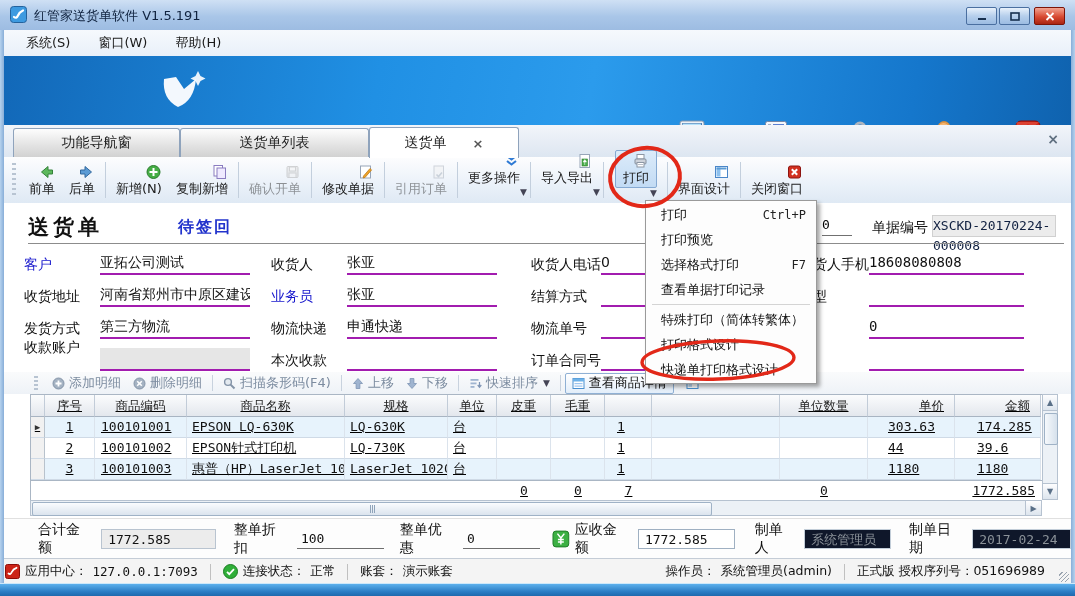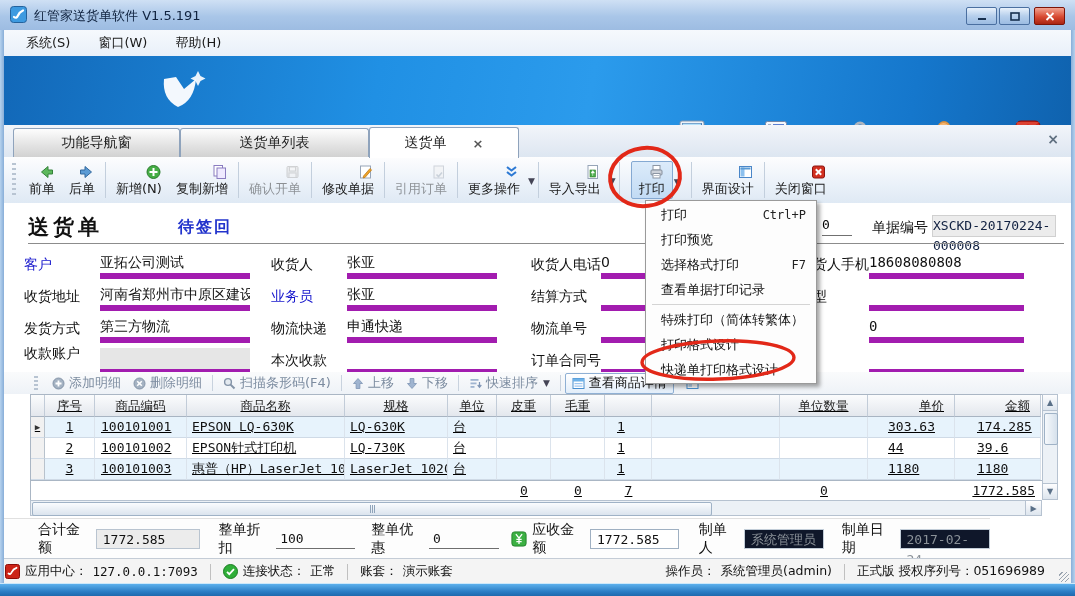--- a/index.html
+++ b/index.html
@@ -47,35 +47,35 @@
   
   .toolbar{left:4px;top:157px;width:1067px;height:46px;background:linear-gradient(#fdfdfe,#eaf1f9 60%,#dfe9f4);
     border-bottom:1px solid #b9c8da;display:flex;align-items:center;}
   .tgrip{width:4px;height:34px;margin:0 6px 0 8px;background:repeating-linear-gradient(#b8c4d2 0 2px,transparent 2px 5px);}
   .tbtn{display:flex;flex-direction:column;align-items:flex-end;justify-content:center;gap:2px;
     padding:2px 7px;font-size:13px;color:#1a1a1a;white-space:nowrap;}
   .tbtn.disabled{opacity:.45;}
   .tbtn .lbl{line-height:14px;}
   .tsep{width:1px;height:36px;background:#c3cfdd;margin:0 3px;}
   .ddarrow{font-size:9px;color:#445;margin-left:1px;}
-  .withdd{display:flex;align-items:flex-end;}
+  .withdd{display:flex;align-items:flex-end;flex-direction:column;}
   .tbtn.open{background:linear-gradient(#dcebfa,#c2dbf4);border:1px solid #85a9d2;border-radius:2px;}
 
   
   .formarea{left:4px;top:203px;width:1067px;height:169px;background:#fff;}
   .ftitle{left:24px;top:10px;font-size:21px;font-weight:bold;color:#111;letter-spacing:4px;}
   .fstatus{left:174px;top:14px;font-size:16px;font-weight:bold;color:#2233cc;letter-spacing:2px;}
   .frag{left:818px;top:14px;width:30px;border-bottom:1px solid #707070;font-size:13px;height:18px;}
   .docnolbl{left:852px;top:16px;font-size:14px;color:#111;margin-left:16px;}
   .docnoval{left:928px;top:12px;width:122px;height:20px;background:#ececec;border:1px solid #d0d0d0;
     font-size:13px;line-height:20px;color:#102040;}
   .fdivider{left:24px;top:40px;width:1036px;height:1px;background:#8c8c8c;}
   .flabel{font-size:14px;color:#111;white-space:nowrap;}
   .flabel.blue{color:#1515cc;}
-  .fval{border-bottom:6px solid #a21caf;height:21px;font-size:14px;line-height:20px;color:#111;white-space:nowrap;overflow:hidden;}
+  .fval{border-bottom:2px solid #a21caf;height:21px;font-size:14px;line-height:20px;color:#111;white-space:nowrap;overflow:hidden;}
   .fval.grey{background:#e6e6e6;}
 
   
   .dtoolbar{left:4px;top:372px;width:1067px;height:22px;background:linear-gradient(#fafbfc,#eef2f7);
     display:flex;align-items:center;font-size:13px;color:#7c8ca0;}
   .dbtn{display:flex;align-items:center;gap:4px;padding:0 6px;white-space:nowrap;}
   .dbtn.on{color:#111;border:1px solid #8fb0d4;background:linear-gradient(#fff,#e3eefa);border-radius:2px;height:19px;}
   .dsep{width:1px;height:16px;background:#c8d2de;margin:0 4px;}
   .dgrip{width:4px;height:14px;margin:0 8px 0 30px;background:repeating-linear-gradient(#b8c4d2 0 2px,transparent 2px 4px);}
 
@@ -101,21 +101,21 @@
   .vthumb{margin:2px 1px;width:12px;height:30px;background:linear-gradient(90deg,#f6f9fc,#d6e1ec);border:1px solid #9fb2c6;border-radius:2px;}
   .sbtn.bottom{position:absolute;bottom:0;left:0;border-top:1px solid #b6c2d0;border-bottom:none;}
   .hscroll{left:30px;top:500px;width:1012px;height:16px;background:#ecf1f6;border:1px solid #b6c2d0;box-sizing:border-box;}
   .hthumb{position:absolute;left:1px;top:1px;width:678px;height:12px;background:linear-gradient(#fafcfe,#dbe4ee);
      border:1px solid #9fb2c6;border-radius:2px;display:flex;align-items:center;justify-content:center;gap:1px;}
   .hgrip{width:1px;height:8px;background:#8fa4ba;}
   .hbtn{position:absolute;right:0;top:0;width:15px;height:14px;background:linear-gradient(#fdfdfe,#dde5ee);
      border-left:1px solid #b6c2d0;display:flex;align-items:center;justify-content:center;font-size:8px;color:#5a7088;}
 
   
-  .footer{left:4px;top:518px;width:986px;height:39px;background:#fdfdfd;border-top:1px solid #e0e0e0;
+  .footer{left:4px;top:518px;width:1067px;height:39px;background:#fdfdfd;border-top:1px solid #e0e0e0;
     display:flex;align-items:center;font-size:14px;color:#111;}
   .fbox{height:20px;line-height:20px;font-family:"DejaVu Sans Mono",monospace;font-size:13px;padding:0 6px;box-sizing:border-box;}
   .fbox.sunken{background:#ececec;border:1px solid #b9c4d0;}
   .fbox.white{background:#fff;border:1px solid #9fb0c2;}
   .fbox.greyed{background:#0f172a;border:1px solid #c2cdd8;color:#8a9198;}
   .fline{border-bottom:1px solid #6e6e6e;height:20px;line-height:19px;font-family:"DejaVu Sans Mono",monospace;font-size:13px;padding:0 4px;box-sizing:border-box;}
 
   
   .statusbar{left:4px;top:558px;width:1067px;height:25px;background:#f4f4f4;border-top:1px solid #c4ccd6;
     display:flex;align-items:center;font-size:12.5px;color:#111;}
@@ -381,21 +381,21 @@
     <div class="abs fval" style="left:865px;top:81px;width:155px"></div>
 
     <div class="abs flabel" style="left:20px;top:117px">发货方式</div>
     <div class="abs fval" style="left:96px;top:113px;width:150px">第三方物流</div>
     <div class="abs flabel" style="left:267px;top:117px">物流快递</div>
     <div class="abs fval" style="left:343px;top:113px;width:150px">申通快递</div>
     <div class="abs flabel" style="left:527px;top:117px">物流单号</div>
     <div class="abs fval" style="left:597px;top:113px;width:173px"></div>
     <div class="abs fval mono" style="left:865px;top:113px;width:155px">0</div>
 
-    <div class="abs flabel" style="left:20px;top:142px">收款账户</div>
+    <div class="abs flabel" style="left:20px;top:136px">收款账户</div>
     <div class="abs fval grey" style="left:96px;top:145px;width:150px"></div>
     <div class="abs flabel" style="left:267px;top:149px">本次收款</div>
     <div class="abs fval" style="left:343px;top:145px;width:150px"></div>
     <div class="abs flabel" style="left:527px;top:149px">订单合同号</div>
     <div class="abs fval" style="left:597px;top:145px;width:173px"></div>
     <div class="abs fval" style="left:865px;top:145px;width:155px"></div>
   </div>
 
   <div class="abs dtoolbar">
     <div class="dgrip"></div>

